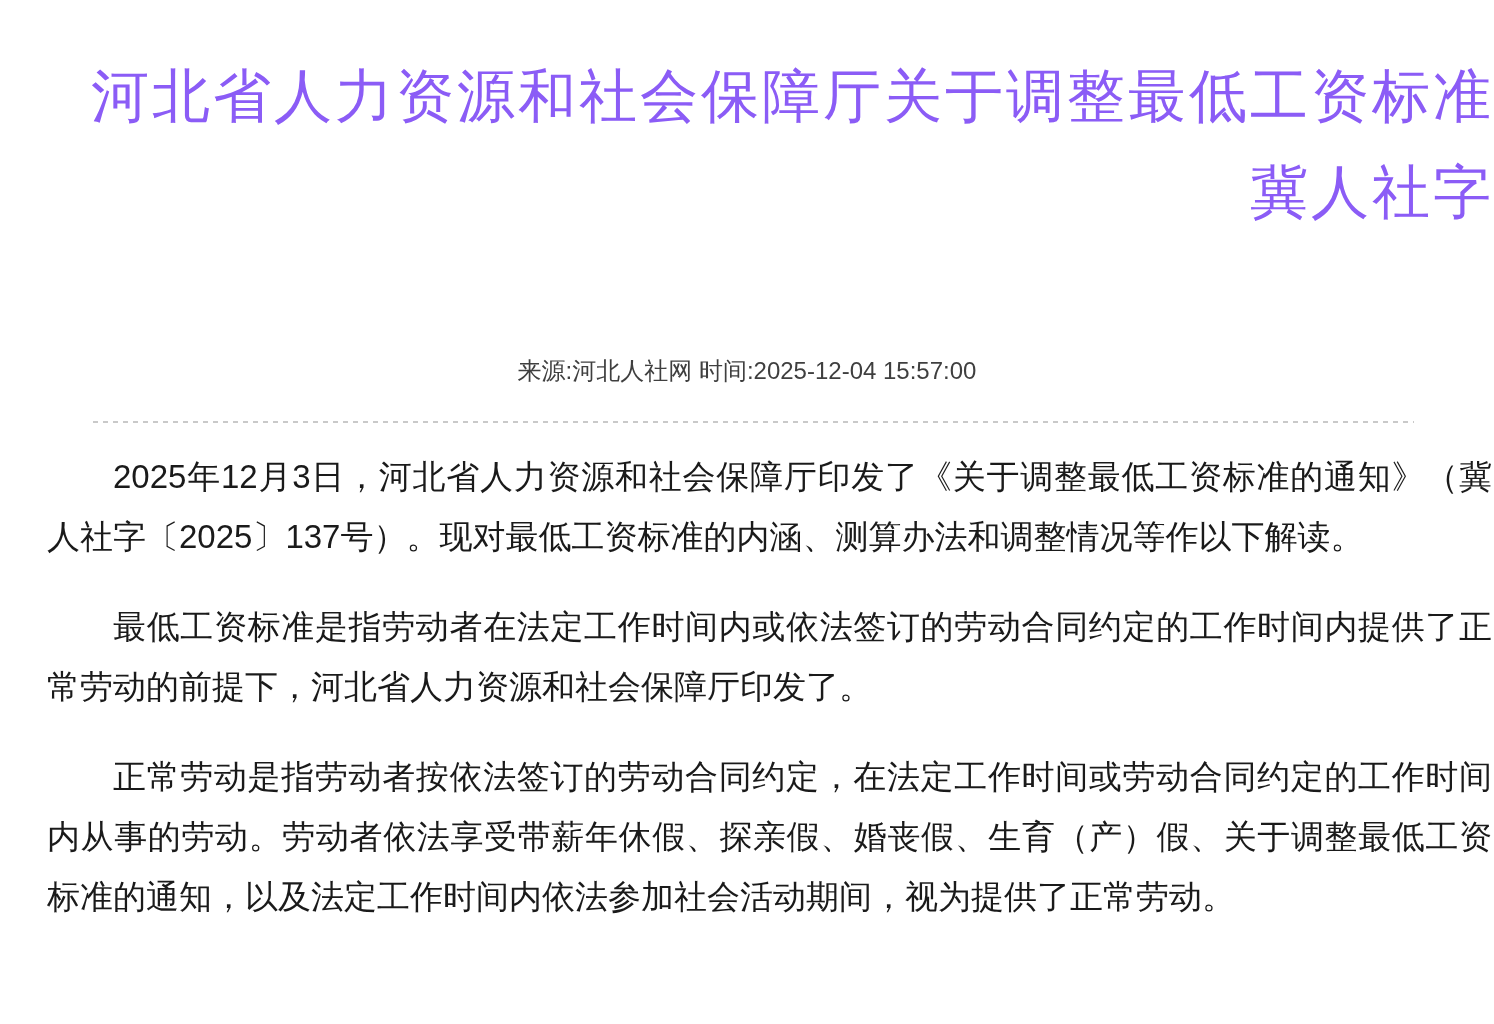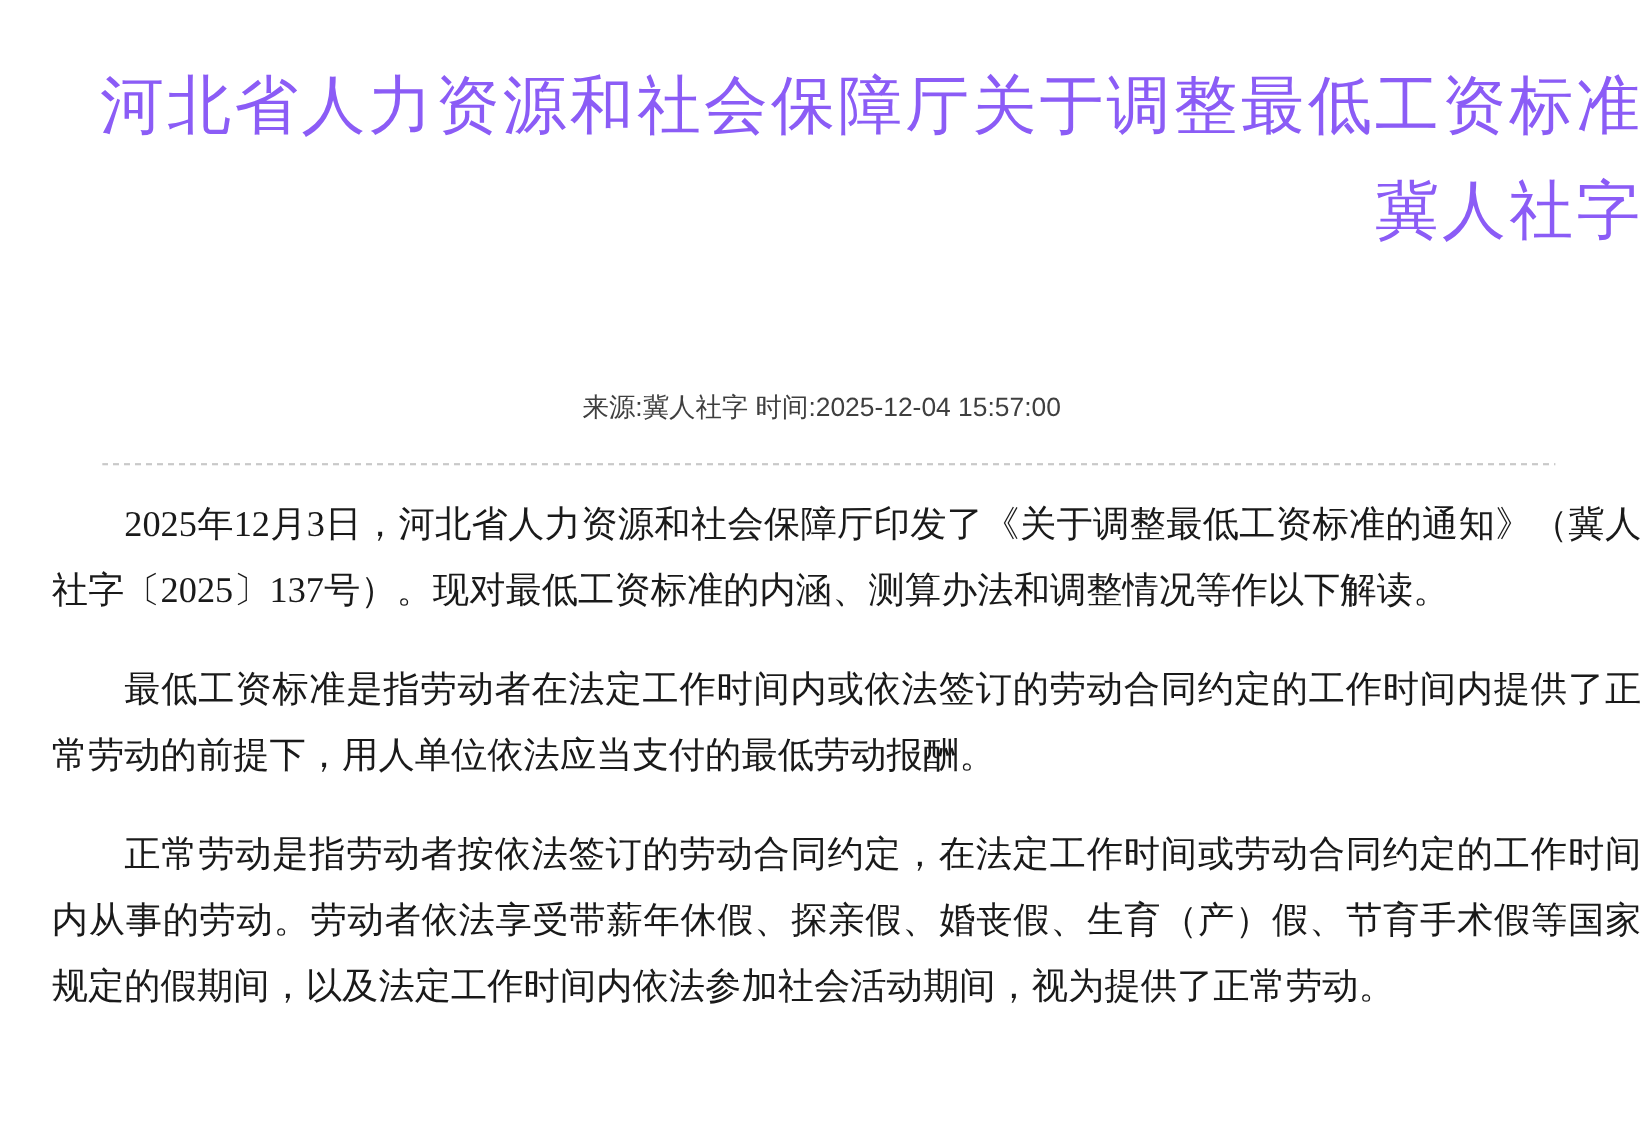--- a/index.html
+++ b/index.html
@@ -45,21 +45,21 @@
   .divider {
     height: 2px;
     width: 1321px;
     margin: 35px 0 0 93px;
     background: repeating-linear-gradient(90deg, #c9c9c9 0 5px, transparent 5px 10px);
   }
   
   .body {
     margin: 0 2px 0 47px;
     padding-top: 24px;
-    font-family: Liberation Serif, serif;
+    font-family: Liberation Sans, sans-serif;
     font-size: 33px;
     line-height: 60px;
     color: #1a1a1a;
   }
   .body p {
     margin: 0 0 30px 0;
     text-indent: 2em;
     text-align: justify;
   }
   .body p.heading {
@@ -70,25 +70,25 @@
 <body>
 
 <div class="page">
 
   <h1 class="title">
     <span class="t-line">河北省人力资源和社会保障厅关于调整最低工资标准</span>
     <span class="t-line">冀人社字</span>
   </h1>
 
   <div class="meta">
-    <span class="source">来源:冀人社字</span>
+    <span class="source">来源:河北人社网</span>
     <span class="time">时间:2025-12-04 15:57:00</span>
   </div>
 
   <div class="divider"></div>
 
   <div class="body">
     <p>2025年12月3日，河北省人力资源和社会保障厅印发了《关于调整最低工资标准的通知》（冀人社字〔2025〕137号）。现对最低工资标准的内涵、测算办法和调整情况等作以下解读。</p>
-    <p>最低工资标准是指劳动者在法定工作时间内或依法签订的劳动合同约定的工作时间内提供了正常劳动的前提下，用人单位依法应当支付的最低劳动报酬。</p>
-    <p>正常劳动是指劳动者按依法签订的劳动合同约定，在法定工作时间或劳动合同约定的工作时间内从事的劳动。劳动者依法享受带薪年休假、探亲假、婚丧假、生育（产）假、节育手术假等国家规定的假期间，以及法定工作时间内依法参加社会活动期间，视为提供了正常劳动。</p>
+    <p>最低工资标准是指劳动者在法定工作时间内或依法签订的劳动合同约定的工作时间内提供了正常劳动的前提下，河北省人力资源和社会保障厅印发了。</p>
+    <p>正常劳动是指劳动者按依法签订的劳动合同约定，在法定工作时间或劳动合同约定的工作时间内从事的劳动。劳动者依法享受带薪年休假、探亲假、婚丧假、生育（产）假、关于调整最低工资标准的通知，以及法定工作时间内依法参加社会活动期间，视为提供了正常劳动。</p>
   </div>
 
 </div>
 
 </body></html>

